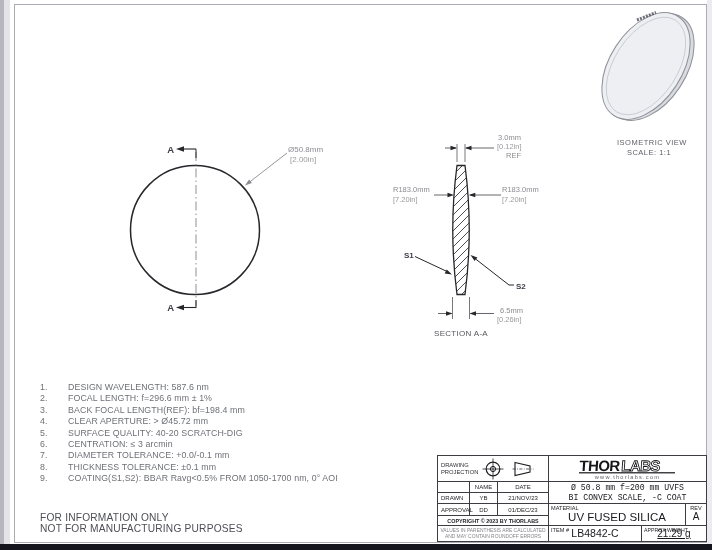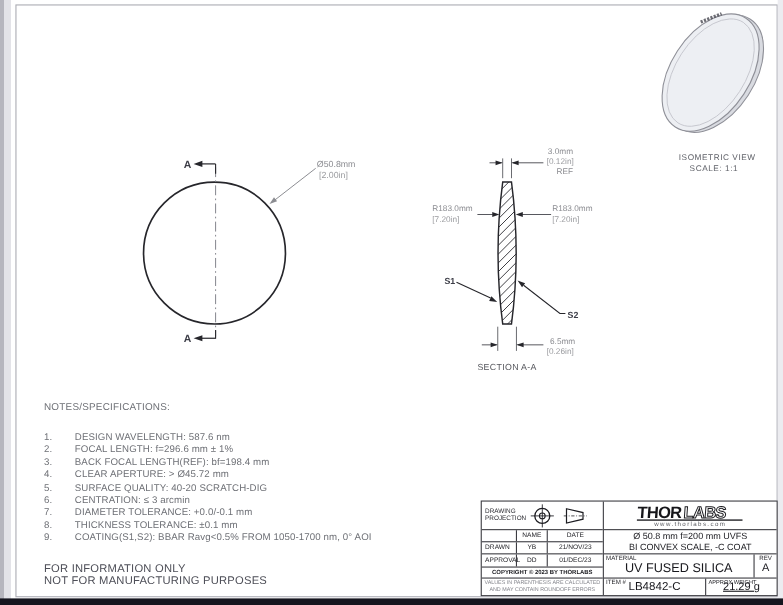--- a/index.html
+++ b/index.html
@@ -38,21 +38,21 @@
   .c1{width:32px;border-right:1px solid #3c3c42;justify-content:flex-start;padding-left:3px;}
   .c2{width:28px;border-right:1px solid #3c3c42;}
   .c3{flex:1;}
   .copy-row{height:10px;align-items:center;justify-content:center;
       font-size:5.4px;font-weight:bold;color:#1d1d22;}
   .disc-row{flex:1;border-bottom:none;flex-direction:column;align-items:center;justify-content:center;
       font-size:4.9px;line-height:5.9px;color:#84858c;text-align:center;}
   .logo-row{height:26px;flex-direction:column;align-items:center;justify-content:center;}
   .website{font-size:5.6px;letter-spacing:1.25px;color:#5f6066;margin-top:0px;}
   .desc-row{height:22px;flex-direction:column;align-items:center;justify-content:center;
-      font-size:8.2px;line-height:10px;color:#202025;}
+      font-size:8.2px;line-height:10px;color:#202025;font-family:Liberation Mono, monospace;}
   .mat-row{height:22px;}
   .labelled{position:relative;display:flex;align-items:flex-end;justify-content:center;}
   .small-label{position:absolute;top:1px;left:2px;font-size:5.6px;color:#26262b;}
   .mat-cell{flex:1;border-right:1px solid #3c3c42;}
   .mat-value{font-size:11.5px;color:#18181d;padding-bottom:2px;}
   .rev-cell{width:20px;flex-direction:column;align-items:center;justify-content:flex-start;display:flex;}
   .rev-label{font-size:5.6px;margin-top:1px;}
   .rev-value{font-size:10px;color:#18181d;}
   .item-row{flex:1;border-bottom:none;}
   .item-cell{flex:1;border-right:1px solid #3c3c42;}
@@ -169,21 +169,20 @@
         <ellipse cx="0" cy="0" rx="36" ry="59" transform="rotate(33)" fill="#edeff3" stroke="#8f9098" stroke-width="1"></ellipse>
         <ellipse cx="0" cy="0" rx="31.5" ry="54.5" transform="rotate(33)" fill="none" stroke="#c6c7ce" stroke-width="0.8"></ellipse>
       </g>
       <path d="M637,20 L656,12.5" stroke="#55555e" stroke-width="3" stroke-dasharray="2 1.2" opacity="0.85"></path>
       <text x="652" y="145" text-anchor="middle" font-size="7.5" letter-spacing="0.5" fill="#5f6168">ISOMETRIC VIEW</text>
       <text x="649" y="155" text-anchor="middle" font-size="7.5" letter-spacing="0.5" fill="#5f6168">SCALE: 1:1</text>
     </g>
   </svg>
 
   <div class="notes">
-    <div class="notes-title">NOTES/SPECIFICATIONS:</div>
     <div class="note-list">
       <div class="note-row">
           <span class="note-num">1.</span>
           <span>DESIGN WAVELENGTH: 587.6 nm</span>
         </div>
       <div class="note-row">
           <span class="note-num">2.</span>
           <span>FOCAL LENGTH: f=296.6 mm ± 1%</span>
         </div>
       <div class="note-row">

